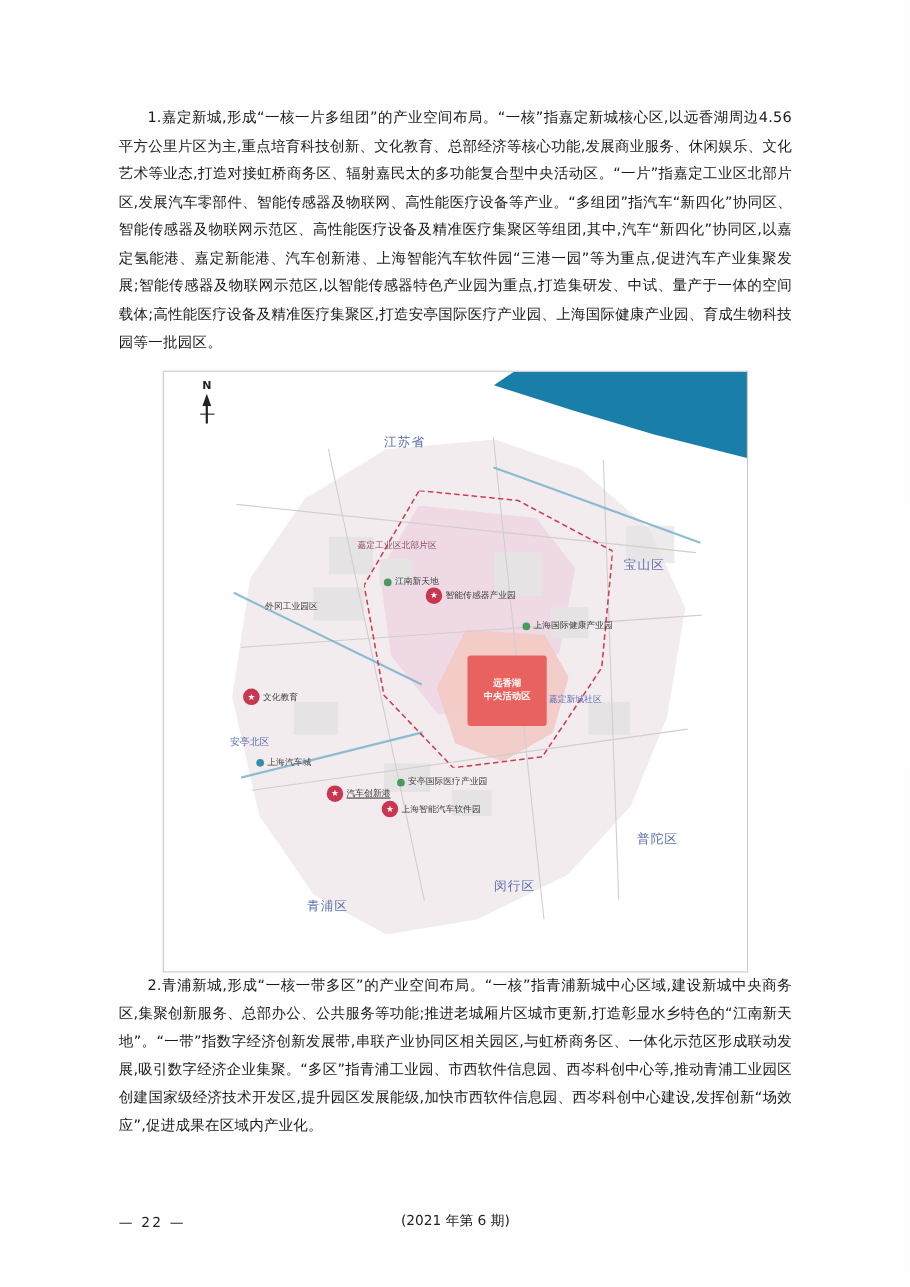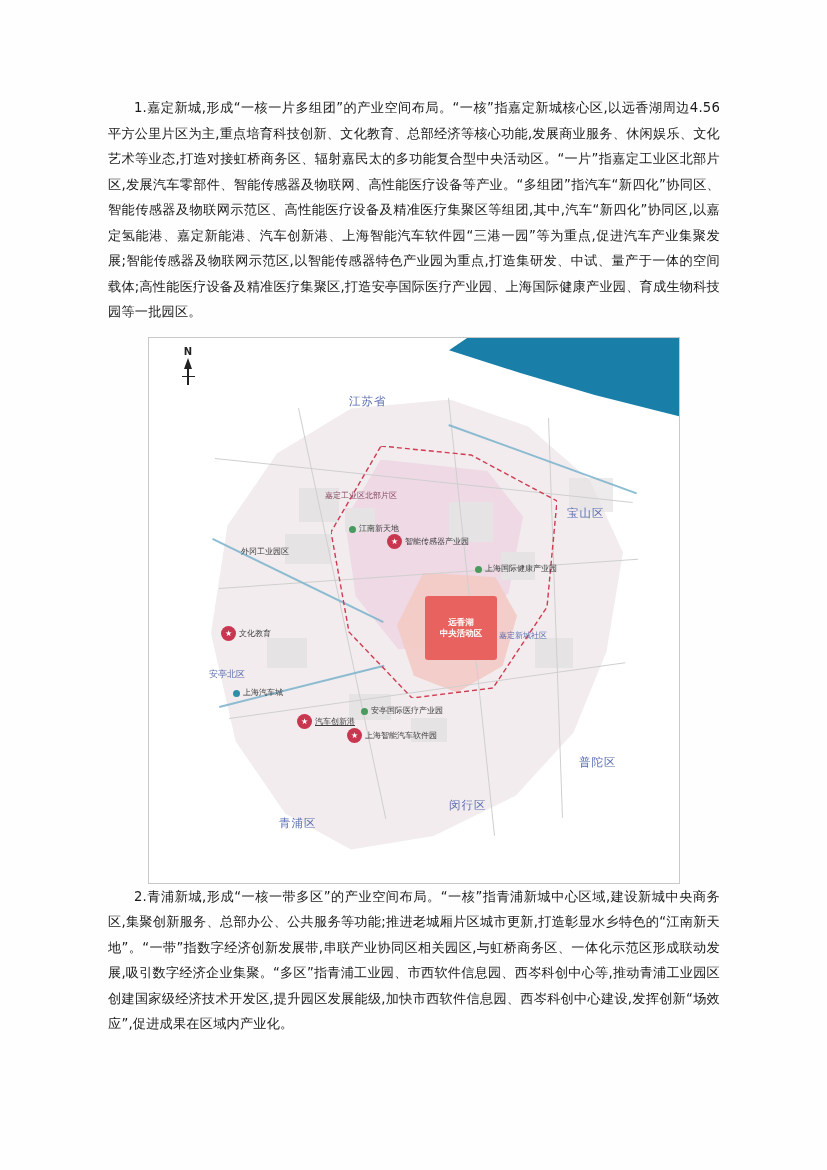--- a/index.html
+++ b/index.html
@@ -316,14 +316,18 @@
         <div class="lbl-dark" style="left:350px;top:292px;color:#5a6db0;">嘉定新城社区</div>
 
       </div>
     </div>
 
 
     <p class="para indent">2.青浦新城,形成“一核一带多区”的产业空间布局。“一核”指青浦新城中心区域,建设新城中央商务区,集聚创新服务、总部办公、公共服务等功能;推进老城厢片区城市更新,打造彰显水乡特色的“江南新天地”。“一带”指数字经济创新发展带,串联产业协同区相关园区,与虹桥商务区、一体化示范区形成联动发展,吸引数字经济企业集聚。“多区”指青浦工业园、市西软件信息园、西岑科创中心等,推动青浦工业园区创建国家级经济技术开发区,提升园区发展能级,加快市西软件信息园、西岑科创中心建设,发挥创新“场效应”,促进成果在区域内产业化。</p>
 
   </div>
 
+  <div class="footer">
+    <span class="pagenum">— 22 —</span>
+    <span class="issue">(2021 年第 6 期)</span>
+  </div>
 
 </div>
 
 </body></html>

